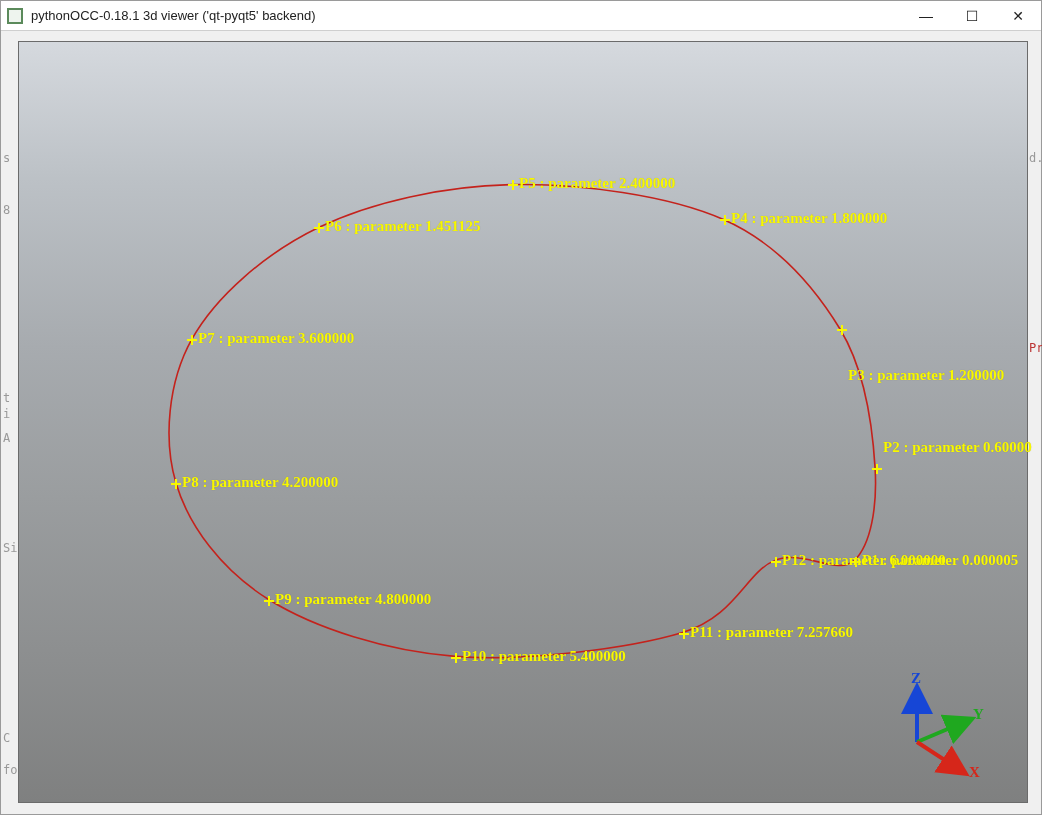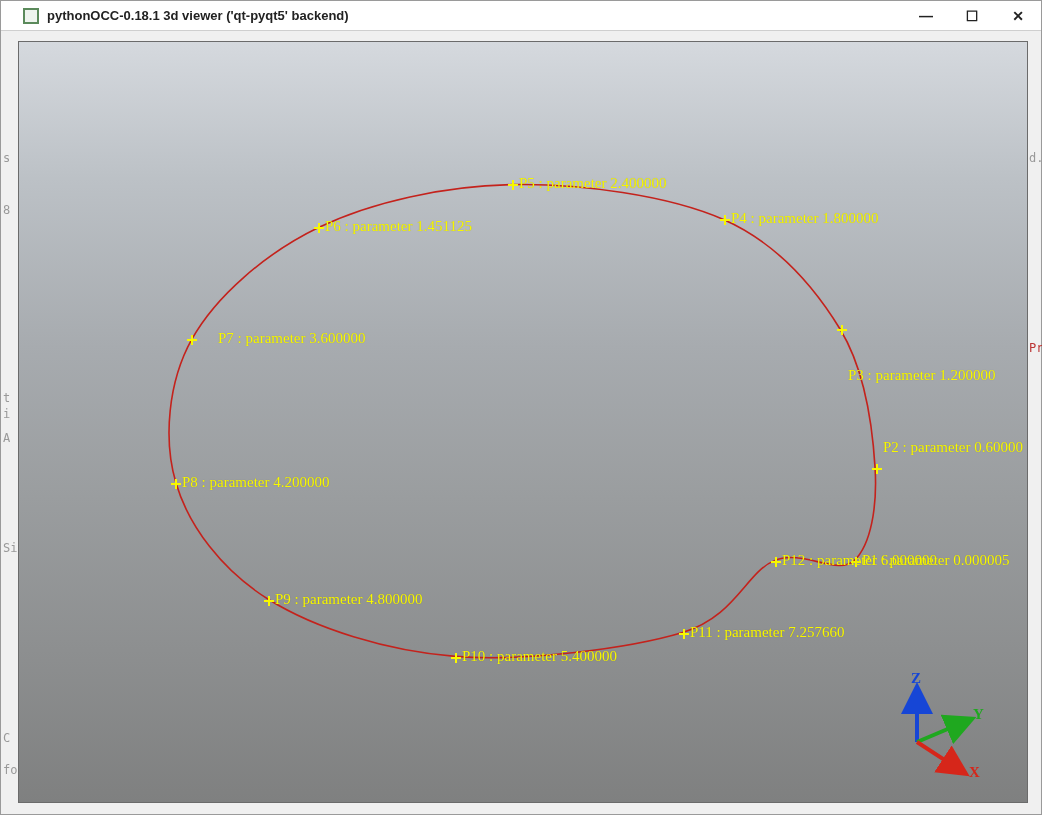--- a/index.html
+++ b/index.html
@@ -16,22 +16,21 @@
     height: 815px;
     background: #f0f0f0;
     border: 1px solid #9a9a9a;
   }
   .titlebar {
     height: 30px;
     background: #ffffff;
     display: flex;
     align-items: center;
     border-bottom: 1px solid #cfcfcf;
-    padding-left: 22px;
-    font-weight: bold;
+    padding-left: 6px;
   }
   .app-icon {
     width: 16px; height: 16px;
     border: 2px solid #5b8a5b;
     background: #eef4ee;
     margin-right: 8px;
   }
   .title-text {
     flex: 1;
     font-size: 13px;
@@ -65,21 +64,21 @@
       #a7abaf 40%,
       #9a9d9f 60%,
       #8d8f90 80%,
       #7f8080 100%);
     border: 1px solid #6b6b6b;
   }
   .param-label {
     position: absolute;
     color: #f8f800;
     font-family: "Times New Roman", serif;
-    font-weight: normal;
+    font-weight: bold;
     font-size: 15px;
     white-space: nowrap;
     text-shadow: 0 0 1px rgba(0,0,0,0.25);
     pointer-events: none;
   }
   .cross {
     position: absolute;
     width: 10px; height: 10px;
     pointer-events: none;
   }
@@ -164,21 +163,21 @@
           <div class="param-label" style="left: 864px; top: 397px;">P2 : parameter 0.60000</div>
           <div class="cross" style="left: 818px; top: 283px;"></div>
           <div class="param-label" style="left: 829px; top: 278px; margin-top: 47px;">P3 : parameter 1.200000</div>
           <div class="cross" style="left: 701px; top: 173px;"></div>
           <div class="param-label" style="left: 712px; top: 168px;">P4 : parameter 1.800000</div>
           <div class="cross" style="left: 489px; top: 138px;"></div>
           <div class="param-label" style="left: 500px; top: 133px;">P5 : parameter 2.400000</div>
           <div class="cross" style="left: 295px; top: 181px;"></div>
           <div class="param-label" style="left: 306px; top: 176px;">P6 : parameter 1.451125</div>
           <div class="cross" style="left: 168px; top: 293px;"></div>
-          <div class="param-label" style="left: 179px; top: 288px; margin-left: 20px;">P7 : parameter 3.600000</div>
+          <div class="param-label" style="left: 179px; top: 288px;">P7 : parameter 3.600000</div>
           <div class="cross" style="left: 152px; top: 437px;"></div>
           <div class="param-label" style="left: 163px; top: 432px;">P8 : parameter 4.200000</div>
           <div class="cross" style="left: 245px; top: 554px;"></div>
           <div class="param-label" style="left: 256px; top: 549px;">P9 : parameter 4.800000</div>
           <div class="cross" style="left: 432px; top: 611px;"></div>
           <div class="param-label" style="left: 443px; top: 606px;">P10 : parameter 5.400000</div>
           <div class="cross" style="left: 660px; top: 587px;"></div>
           <div class="param-label" style="left: 671px; top: 582px;">P11 : parameter 7.257660</div>
           <div class="cross" style="left: 752px; top: 515px;"></div>
           <div class="param-label" style="left: 763px; top: 510px;">P12 : parameter 6.000000</div>

